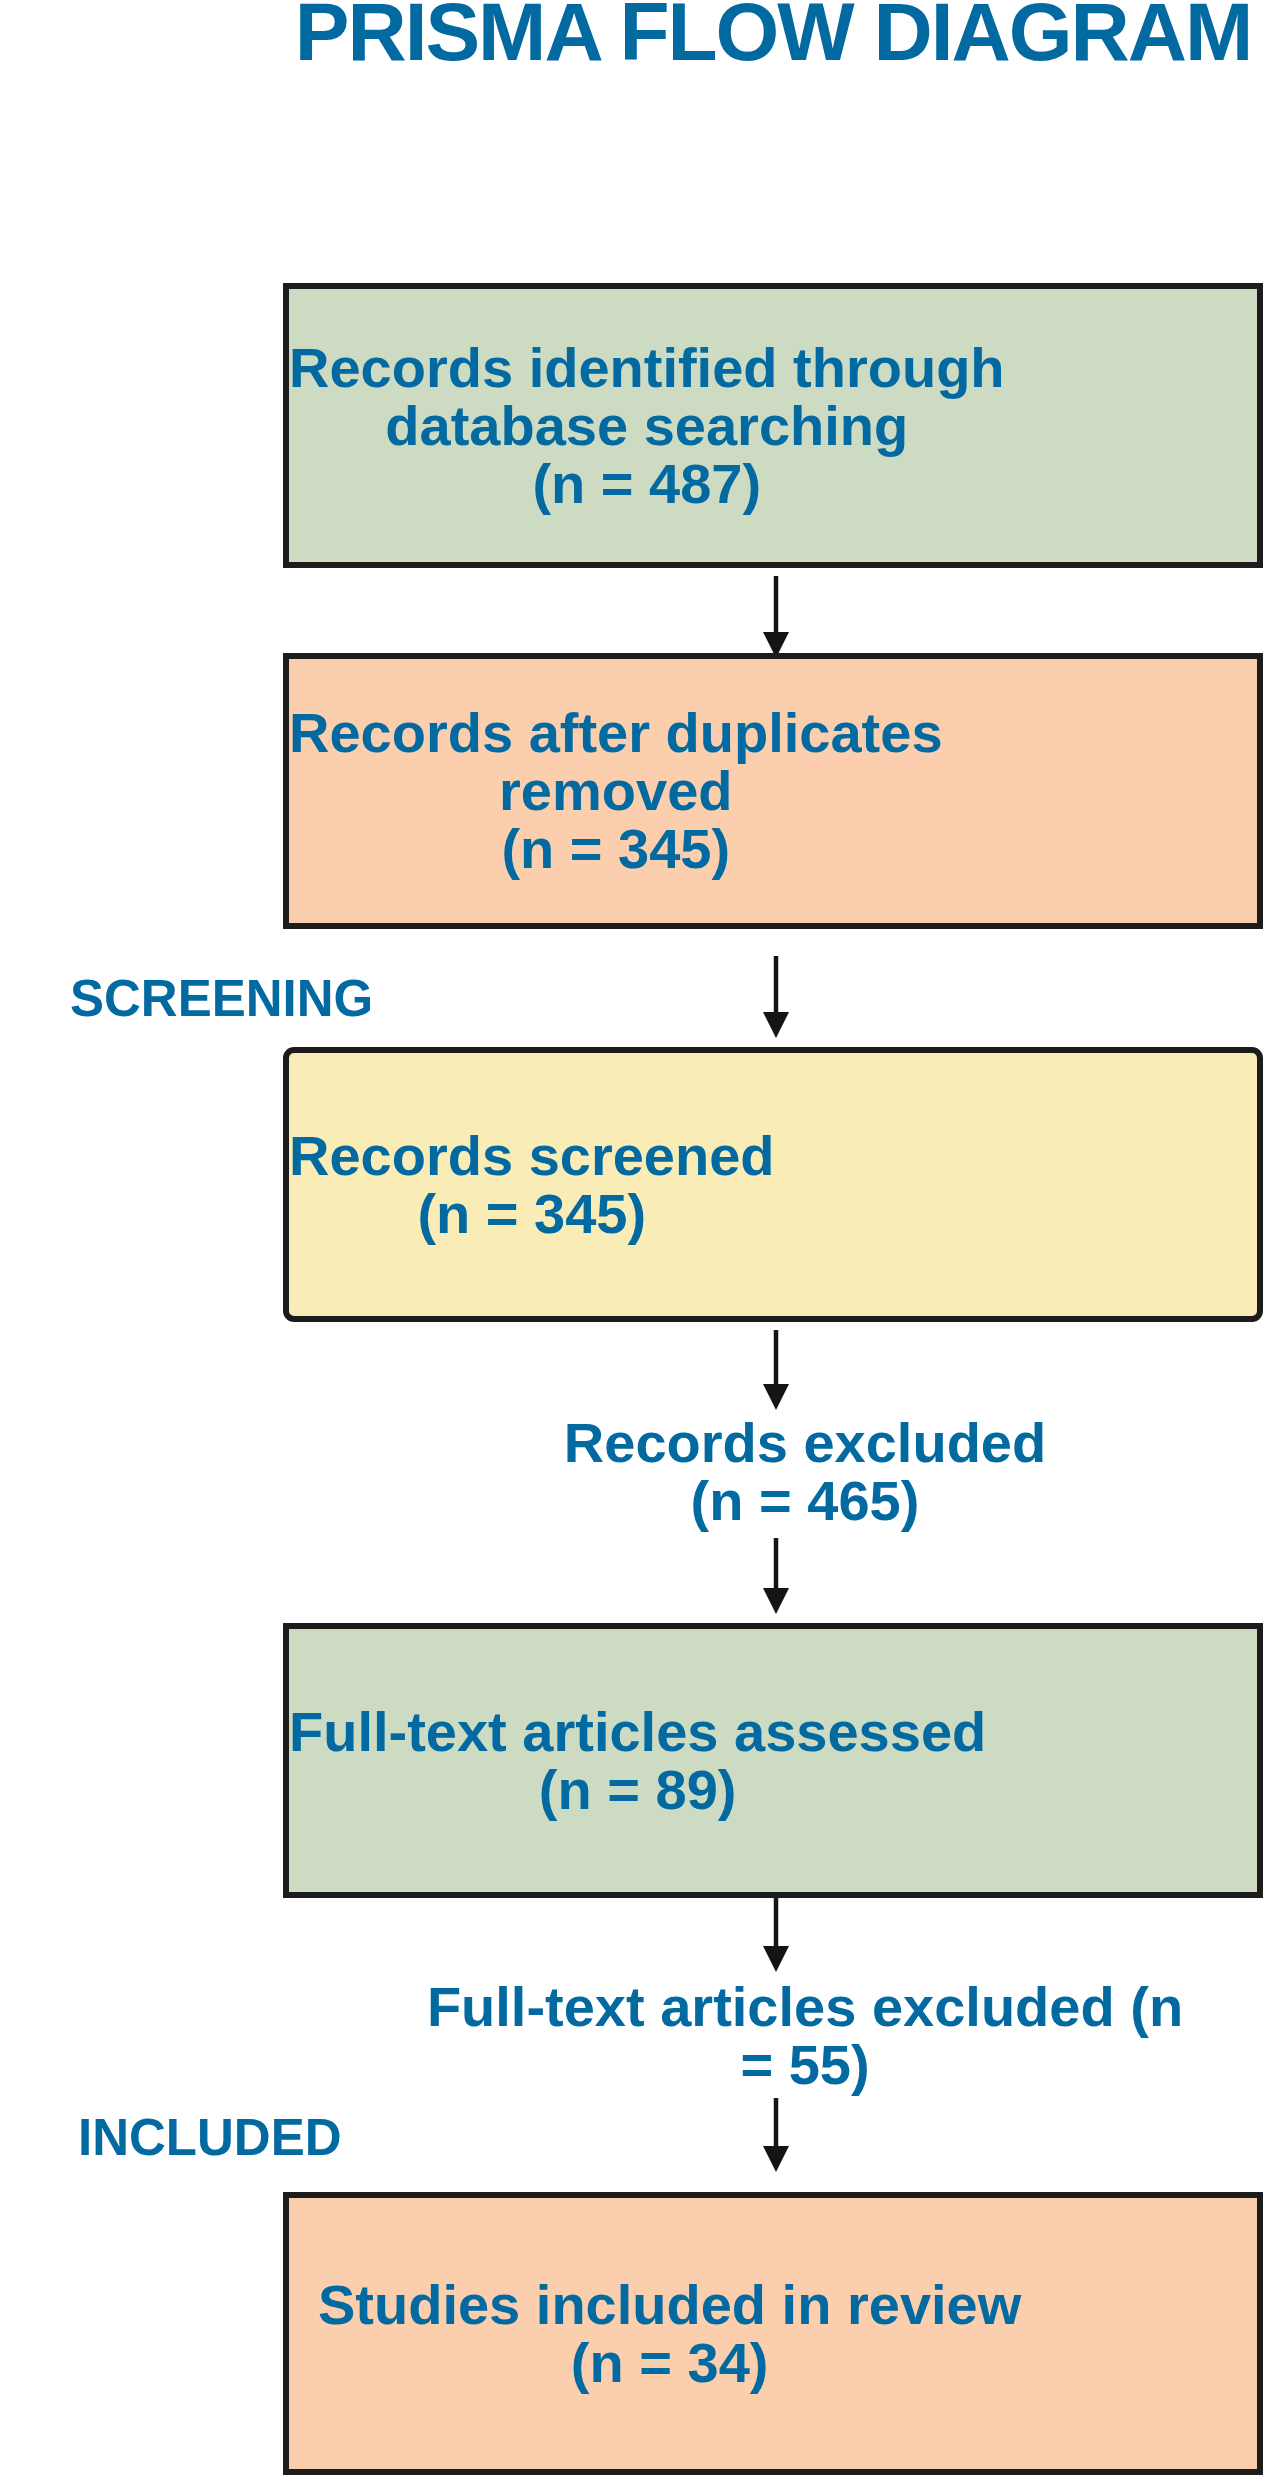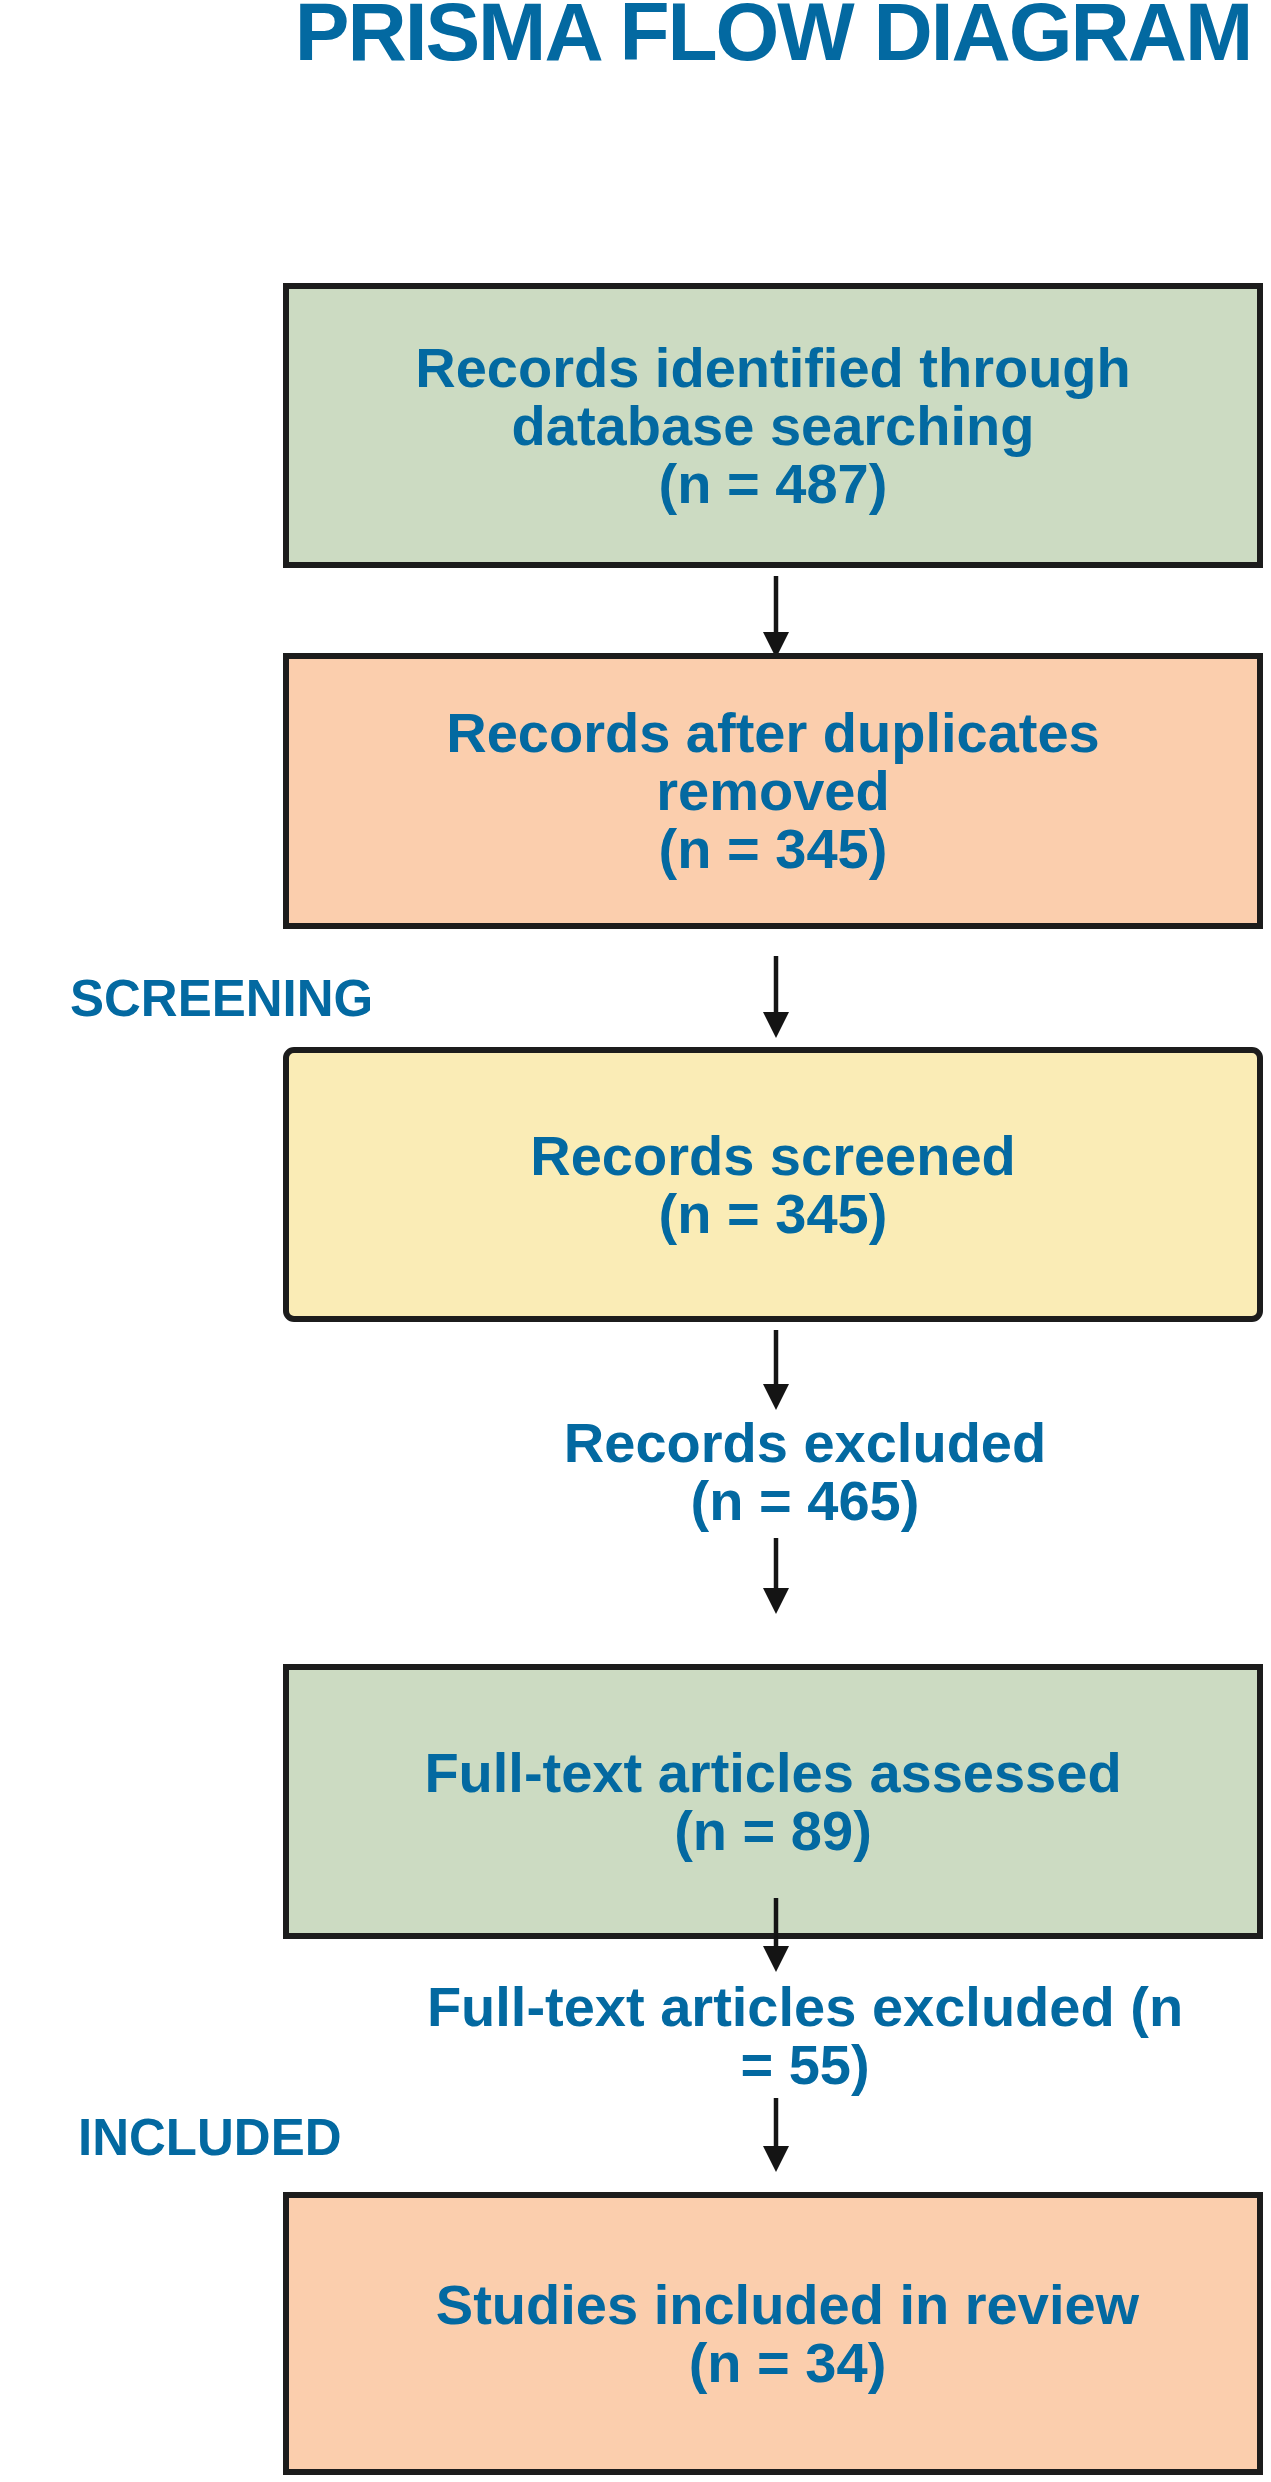--- a/index.html
+++ b/index.html
@@ -24,21 +24,21 @@
   .stage{
     position:absolute;
     font-size:51px;line-height:51px;
     white-space:nowrap;
   }
   .box{
     position:absolute;
     left:283px;width:980px;
     box-sizing:border-box;
     border:6px solid #1c1c1c;
-    display:flex;align-items:center;justify-content:center;
+    display:flex;align-items:center;
   }
   .box-text, .float-note{
     font-size:56px;line-height:58px;
     text-align:center;
     white-space:pre-line;
   }
   .float-note{
     position:absolute;
     left:805px;
     transform:translateX(-50%);
@@ -100,21 +100,21 @@
   <div class="float-note" style="top:1414px">Records excluded
 (n = 465)</div>
 
   <div class="arrow" style="left:761px;top:1538px">
     <svg width="30" height="76" viewBox="0 0 30 76">
       <line x1="15" y1="0" x2="15" y2="54" stroke="#141414" stroke-width="4.5"></line>
       <polygon points="2,50 28,50 15,76" fill="#141414"></polygon>
     </svg>
   </div>
 
-  <div class="box" style="top: 1623px; height: 275px; background: rgb(204, 219, 194); margin-top: 41px;">
+  <div class="box" style="top: 1623px; height: 275px; background: rgb(204, 219, 194);">
     <div class="box-text">Full-text articles assessed
 (n = 89)</div>
   </div>
 
   <div class="arrow" style="left:761px;top:1898px">
     <svg width="30" height="74" viewBox="0 0 30 74">
       <line x1="15" y1="0" x2="15" y2="52" stroke="#141414" stroke-width="4.5"></line>
       <polygon points="2,48 28,48 15,74" fill="#141414"></polygon>
     </svg>
   </div>

